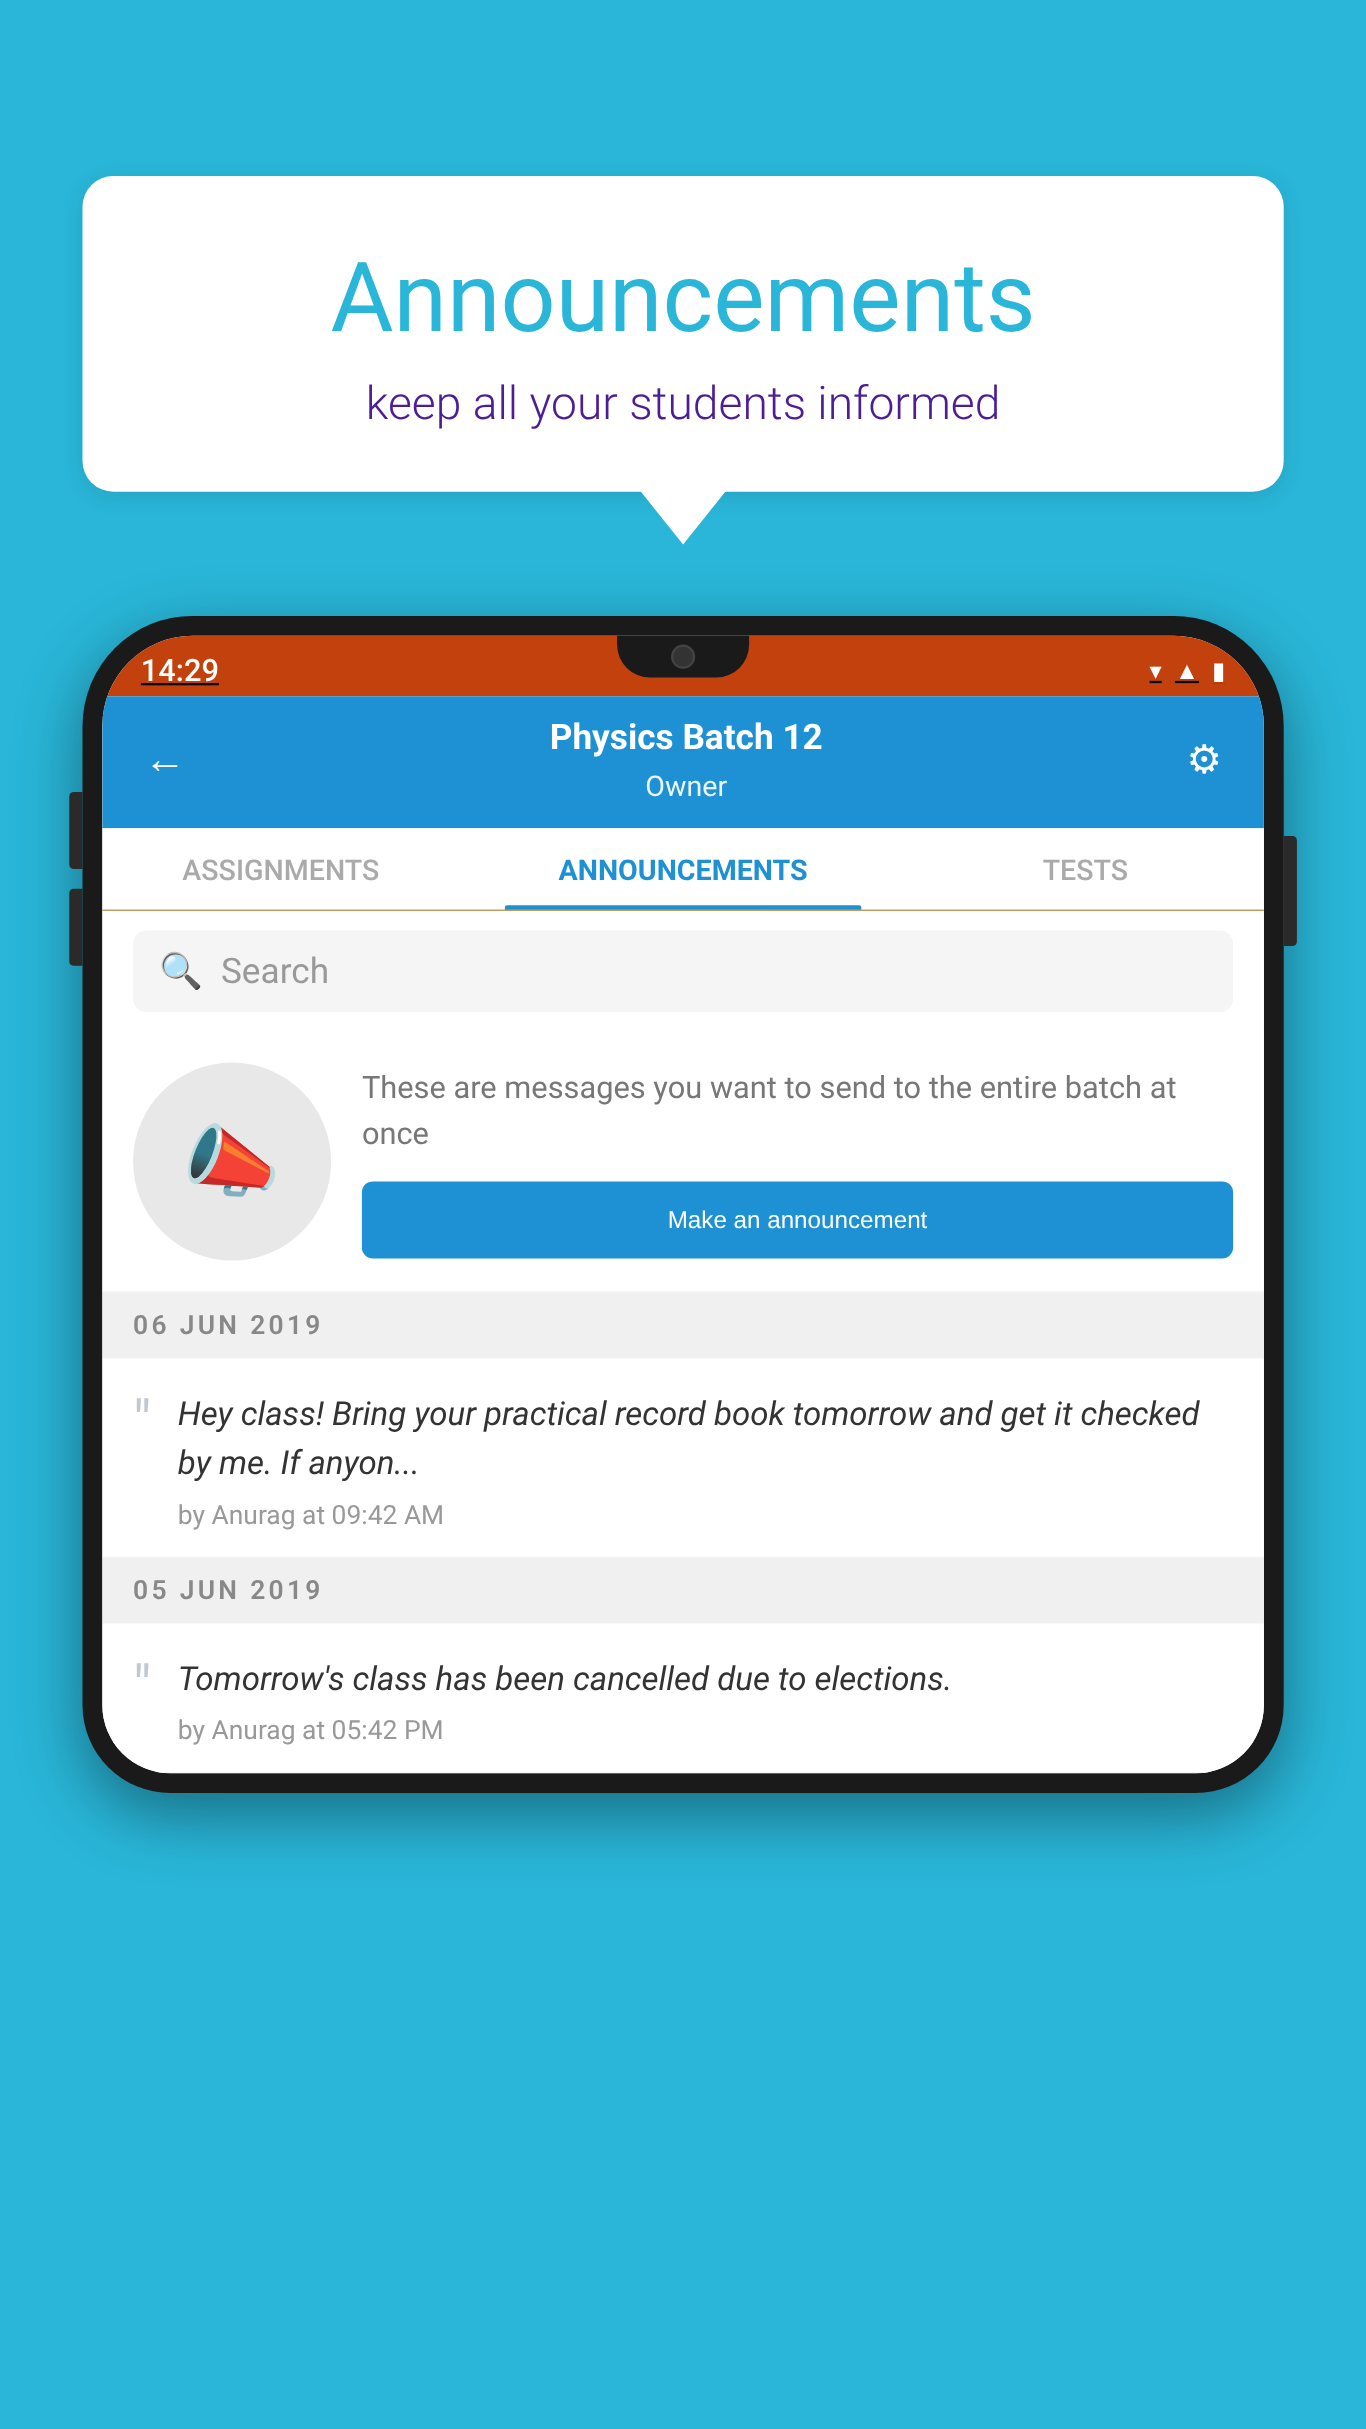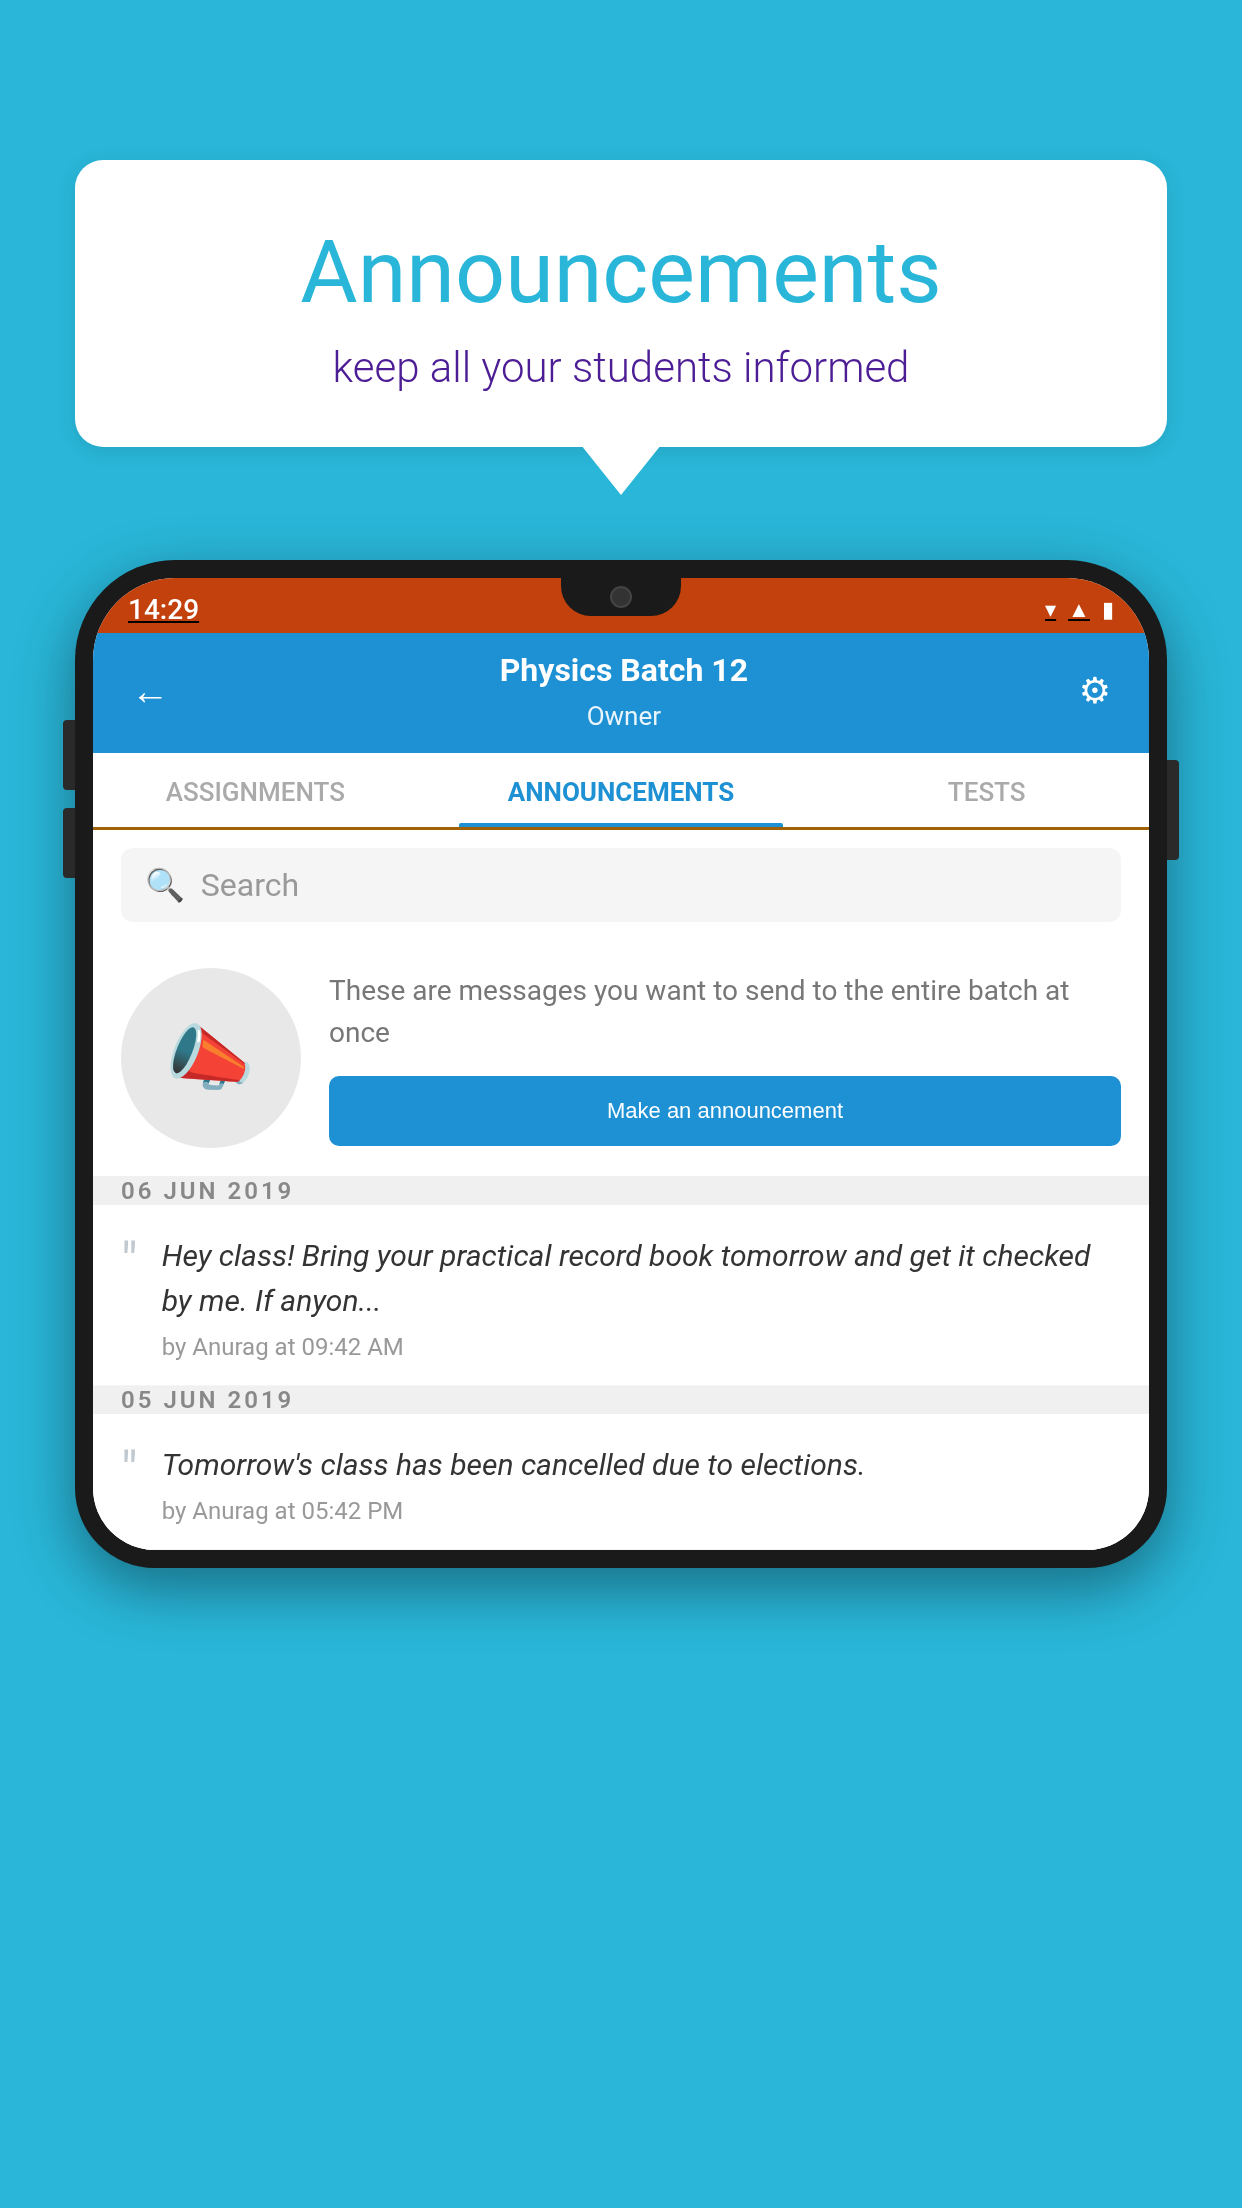--- a/index.html
+++ b/index.html
@@ -171,21 +171,21 @@
       color: white;
       font-size: 36px;
       cursor: pointer;
       padding: 8px;
     }
 
     
     .tab-bar {
       background: white;
       display: flex;
-      border-bottom: 3px solid #a16207;
+      border-bottom: 1px solid #a16207;
       gap: 41px;
     }
 
     .tab-item {
       flex: 1;
       text-align: center;
       padding: 24px 10px 20px;
       font-size: 26px;
       font-weight: 500;
       color: #aaa;
@@ -281,21 +281,21 @@
       font-size: 22px;
       font-weight: 500;
       cursor: pointer;
       width: 100%;
       text-align: center;
     }
 
     
     .date-separator {
       background: #f0f0f0;
-      padding: 0 28px;
+      padding: 16px 28px;
     }
 
     .date-text {
       font-size: 24px;
       font-weight: 600;
       color: #888;
       letter-spacing: 3px;
     }
 
     

